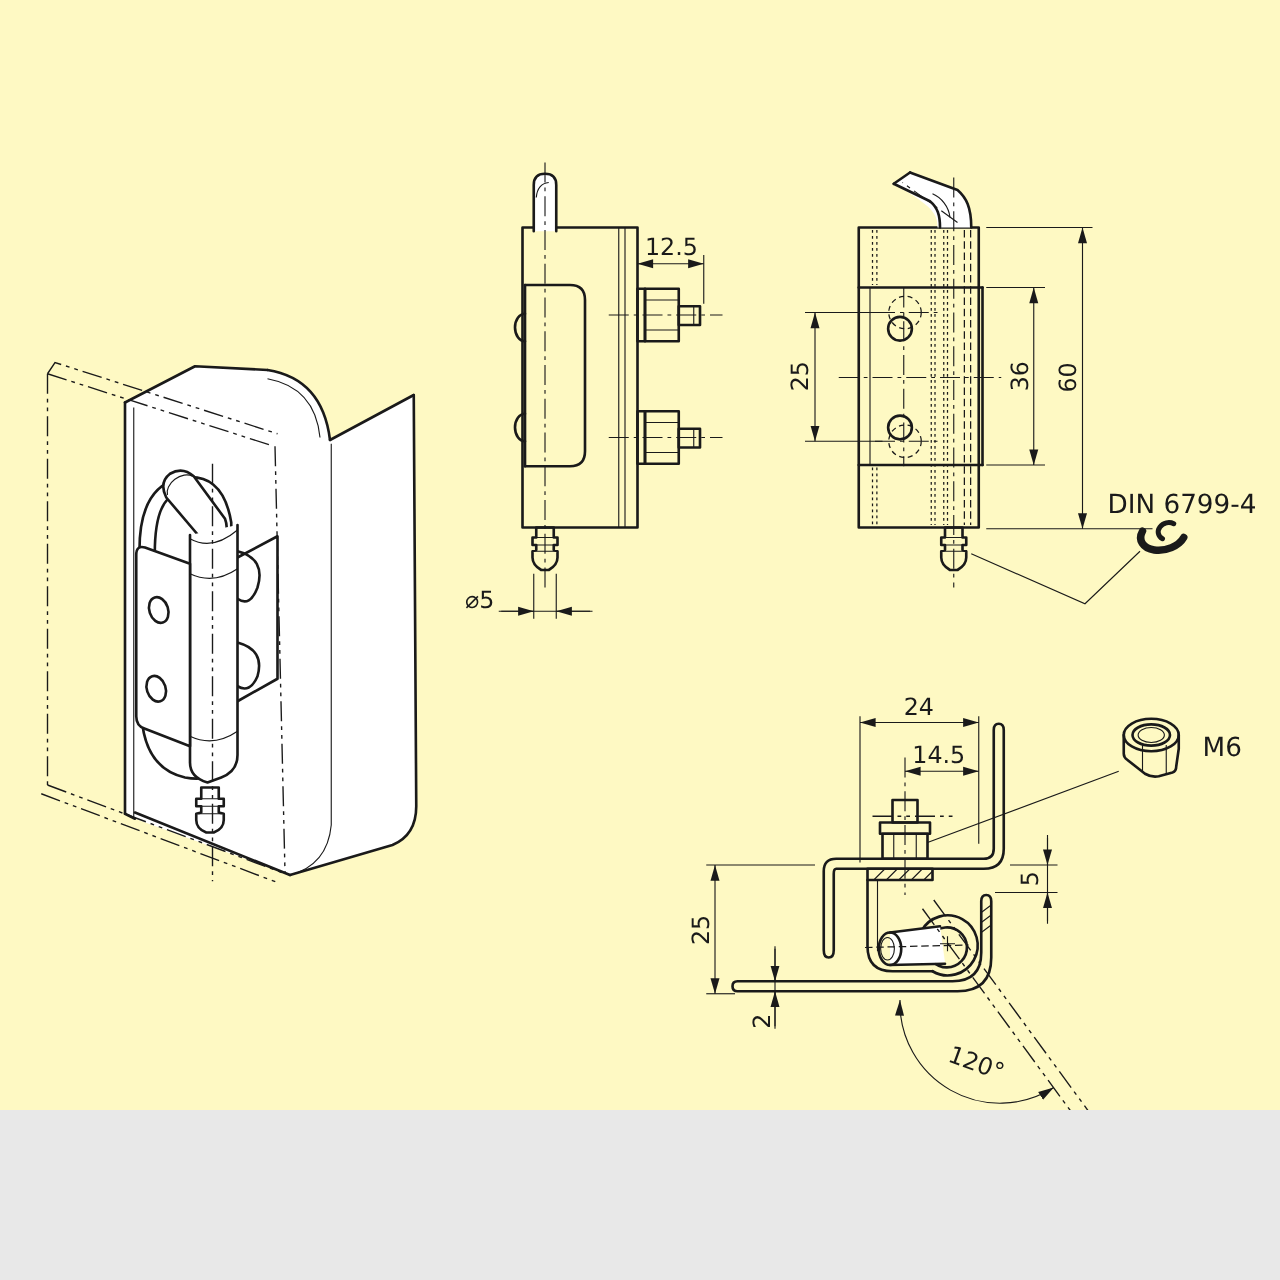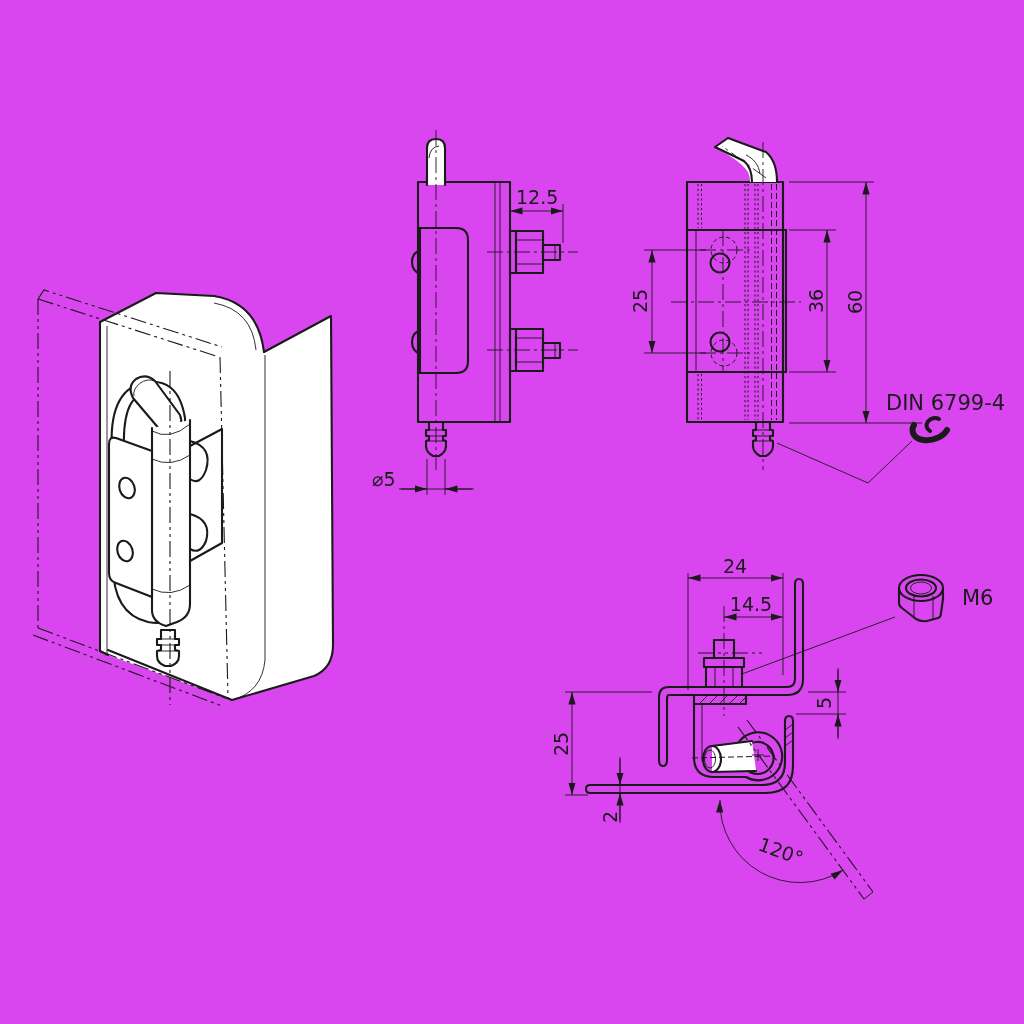--- a/index.html
+++ b/index.html
@@ -1,16 +1,16 @@
 <!DOCTYPE html>
 <html><head>
 <meta charset="utf-8">
 <style>
   html,body{margin:0;padding:0;background:#e8e8e8;}
-  #stage{position:relative;width:1024px;height:1024px;background:#d946ef;overflow:hidden;
+  #stage{position:relative;width:1024px;height:888px;background:#fef9c3;overflow:hidden;
          font-family:"DejaVu Sans","Liberation Sans",sans-serif;}
   svg{position:absolute;left:0;top:0;}
   svg text{fill:#1a1a1a;font-family:"DejaVu Sans","Liberation Sans",sans-serif;}
   .dim{font-size:19px;}
   .callout{font-size:21px;}
   .thick{stroke:#1a1a1a;stroke-width:2.1;fill:none;stroke-linecap:round;stroke-linejoin:round;}
   .thin{stroke:#1a1a1a;stroke-width:0.9;fill:none;}
   .center{stroke:#1a1a1a;stroke-width:0.9;fill:none;stroke-dasharray:16 4 3 4;}
   .phantom{stroke:#1a1a1a;stroke-width:1.1;fill:none;stroke-dasharray:16 4 3 4 3 4;}
   .hidden-dot{stroke:#1a1a1a;stroke-width:1;fill:none;stroke-dasharray:2.2 2.6;}

